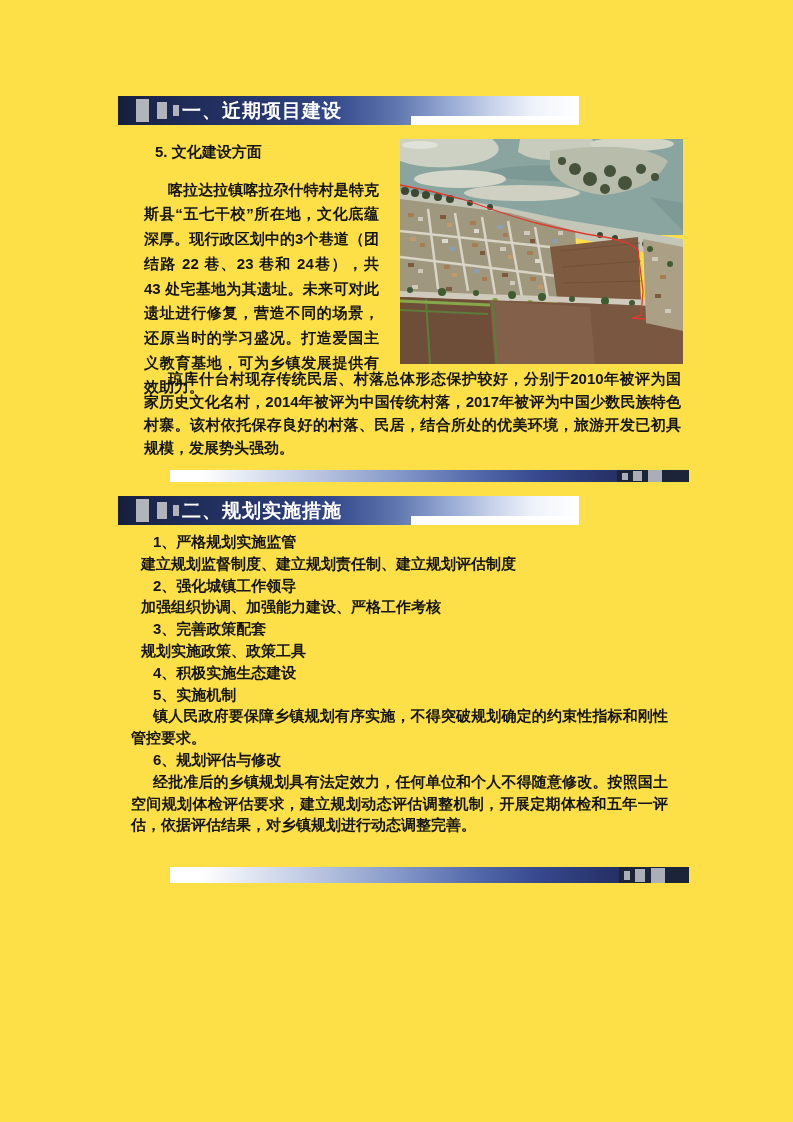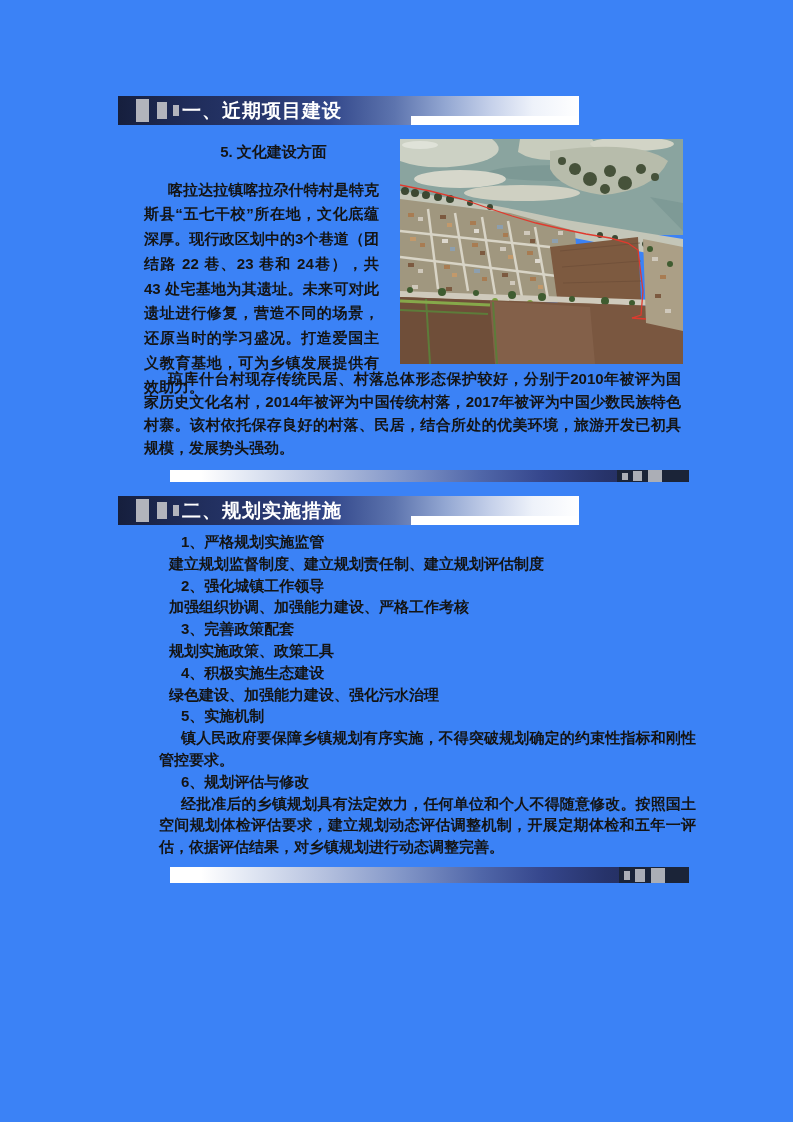--- a/index.html
+++ b/index.html
@@ -1,40 +1,40 @@
 <!DOCTYPE html>
 <html><head>
 <meta charset="utf-8">
 <style>
   html,body{margin:0;padding:0;background:#fff;}
-  .page{position:relative;width:793px;height:1122px;background:#3b82f6;overflow:hidden;
+  .page{position:relative;width:793px;height:1122px;background:#fde047;overflow:hidden;
         font-family:"Liberation Sans","DejaVu Sans",sans-serif;color:#141414;}
 
   
   .banner{position:absolute;left:118px;width:461px;height:29px;
     background:linear-gradient(90deg,#161f3d 0%,#1f2c59 15%,#28386f 32%,#33488b 46%,#5d74ae 60%,#93a7d2 71%,#c6d1ea 81%,#eef2fa 90%,#ffffff 100%);}
   .banner .notch{position:absolute;right:0;bottom:0;width:168px;height:9px;background:#ffffff;}
   .banner .sq{position:absolute;background:#b2b4bc;}
   .banner .sq1{left:18px;top:3px;width:13px;height:23px;}
   .banner .sq2{left:39px;top:6px;width:10px;height:17px;}
   .banner .sq3{left:55px;top:9px;width:6px;height:11px;}
   .banner .title{position:absolute;left:64px;top:0;height:29px;line-height:29px;
     color:#ffffff;font-size:19px;font-weight:bold;letter-spacing:1px;white-space:nowrap;}
   .banner1{top:96px;} .banner2{top:496px;text-align:center;}
 
   
   .col-text{position:absolute;left:131px;top:140px;width:261px;
     font-size:15px;font-weight:bold;line-height:24.7px;}
-  .col-text .sub{text-indent:24px;text-align:center;}
+  .col-text .sub{text-indent:24px;}
   .col-text p{margin:13px;text-indent:24px;text-align:justify;}
   .para2{position:absolute;left:144px;top:367px;width:537px;margin:0;
     font-size:15px;font-weight:bold;line-height:23px;text-align:justify;text-indent:24px;}
 
   .list{position:absolute;left:131px;top:531px;width:537px;
-    font-size:15px;font-weight:bold;line-height:21.8px;margin-left:28px;}
+    font-size:15px;font-weight:bold;line-height:21.8px;}
   .list .item{text-indent:22px;}
   .list .detail{text-indent:10px;}
   .list .para{text-indent:22px;text-align:justify;}
 
   
   .sat{position:absolute;left:400px;top:139px;width:283px;height:225px;}
 
   
   .divider{position:absolute;left:170px;width:519px;
     background:linear-gradient(90deg,#ffffff 0%,#ffffff 6%,#dfe5f2 16%,#b4c0de 30%,#8195c7 45%,#5066a8 60%,#35468c 72%,#27336a 84%,#1d2750 100%);}
@@ -226,21 +226,20 @@
   </div>
 
   <div class="list">
     <div class="item">1、严格规划实施监管</div>
     <div class="detail">建立规划监督制度、建立规划责任制、建立规划评估制度</div>
     <div class="item">2、强化城镇工作领导</div>
     <div class="detail">加强组织协调、加强能力建设、严格工作考核</div>
     <div class="item">3、完善政策配套</div>
     <div class="detail">规划实施政策、政策工具</div>
     <div class="item">4、积极实施生态建设</div>
-    <div class="detail">绿色建设、加强能力建设、强化污水治理</div>
     <div class="item">5、实施机制</div>
     <div class="para">镇人民政府要保障乡镇规划有序实施，不得突破规划确定的约束性指标和刚性管控要求。</div>
     <div class="item">6、规划评估与修改</div>
     <div class="para">经批准后的乡镇规划具有法定效力，任何单位和个人不得随意修改。按照国土空间规划体检评估要求，建立规划动态评估调整机制，开展定期体检和五年一评估，依据评估结果，对乡镇规划进行动态调整完善。</div>
   </div>
 
   <div class="divider divider2">
     <span class="endblock">
       <span class="sq sq1"></span>
       <span class="sq sq2"></span>

